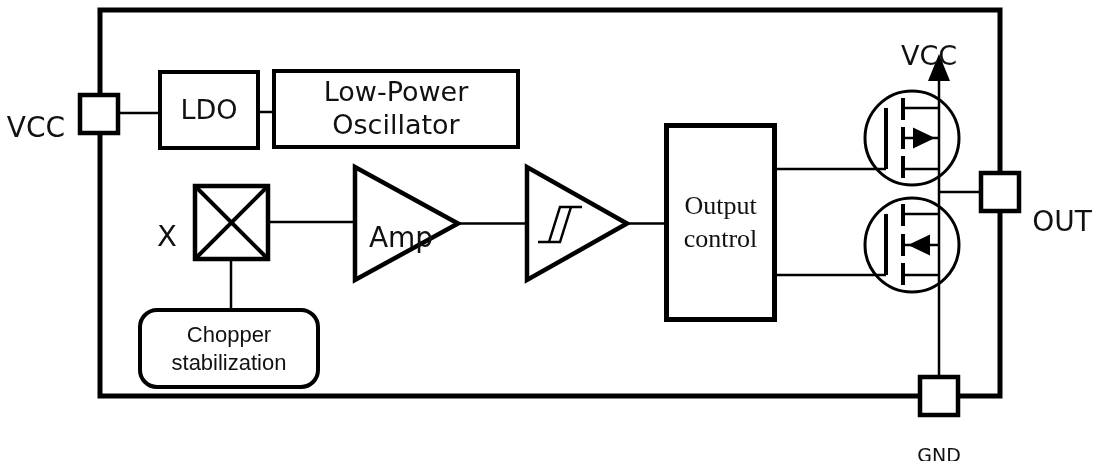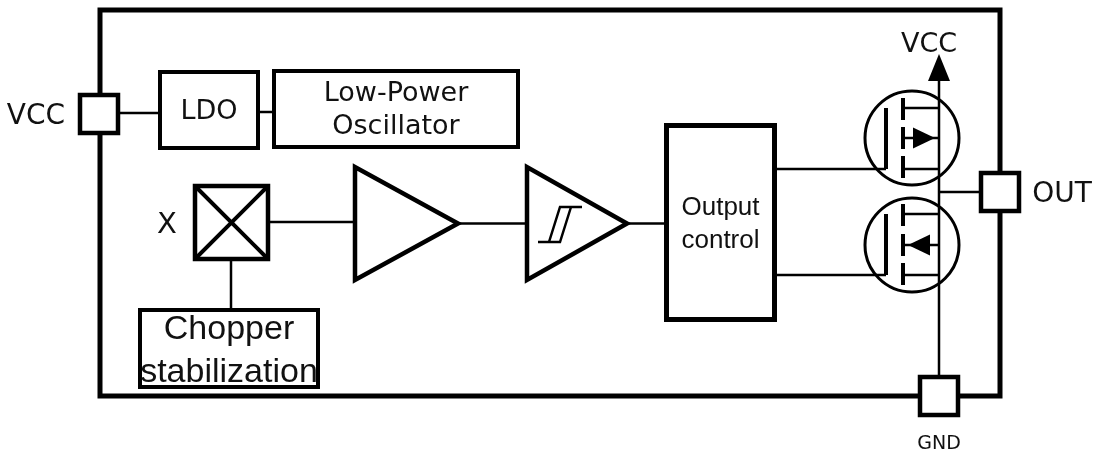--- a/index.html
+++ b/index.html
@@ -18,34 +18,35 @@
     background:#ffffff;
     border:4px solid #000;
     display:flex;align-items:center;justify-content:center;
     text-align:center;
     white-space:pre-line;
     line-height:1.22;
   }
   .blk-ldo{left:158px;top:70px;width:102px;height:80px;font-size:27px;text-align:right;}
   .blk-osc{left:272px;top:69px;width:248px;height:80px;font-size:27px;}
   .blk-oc{left:664px;top:123px;width:113px;height:199px;border-width:5px;
-          font-size:26px;font-family:Liberation Sans, sans-serif;line-height:1.26;}
-  .blk-chop{left:138px;top:308px;width:182px;height:81px;font-size:34px;
-          font-family:"Liberation Sans",sans-serif;line-height:1.26;}
+          font-size:26px;font-family:Liberation Serif, serif;line-height:1.26;}
+  .blk-chop{left:138px;top:308px;width:182px;height:81px;font-size:22px;
+          font-family:"Liberation Sans",sans-serif;line-height:1.26;border-radius:19px;}
   .lbl{
     position:absolute;
     display:flex;align-items:center;justify-content:center;
     text-align:center;
     font-size:28px;
+    margin-top:13px;
   }
   .lbl-vcc-left{left:4px;top:97px;width:64px;height:34px;}
   .lbl-x{left:150px;top:205px;width:34px;height:36px;font-size:29px;}
   .lbl-amp{left:363px;top:206px;width:76px;height:36px;}
   .lbl-vcc-top{left:894px;top:26px;width:70px;height:32px;font-size:27px;}
-  .lbl-out{left:1026px;top:174px;width:72px;height:36px;text-align:right;}
+  .lbl-out{left:1026px;top:190px;width:72px;height:36px;text-align:right;}
   .lbl-gnd{left:901px;top:424px;width:76px;height:36px;font-size:19px;}
 </style>
 </head>
 <body>
 
 <div class="canvas">
 
   <svg width="1100" height="461" viewBox="0 0 1100 461">
 
     <rect x="100" y="10" width="900" height="386" fill="none" stroke="#000" stroke-width="5"></rect>
@@ -102,17 +103,18 @@
   <div class="block blk-ldo">LDO</div>
   <div class="block blk-osc">Low-Power
 Oscillator</div>
   <div class="block blk-oc">Output
 control</div>
   <div class="block blk-chop">Chopper
 stabilization</div>
 
   <div class="lbl lbl-vcc-left">VCC</div>
   <div class="lbl lbl-x">X</div>
+  <div class="lbl lbl-amp">Amp</div>
   <div class="lbl lbl-vcc-top">VCC</div>
   <div class="lbl lbl-out">OUT</div>
   <div class="lbl lbl-gnd">GND</div>
 
 </div>
 
 </body></html>

